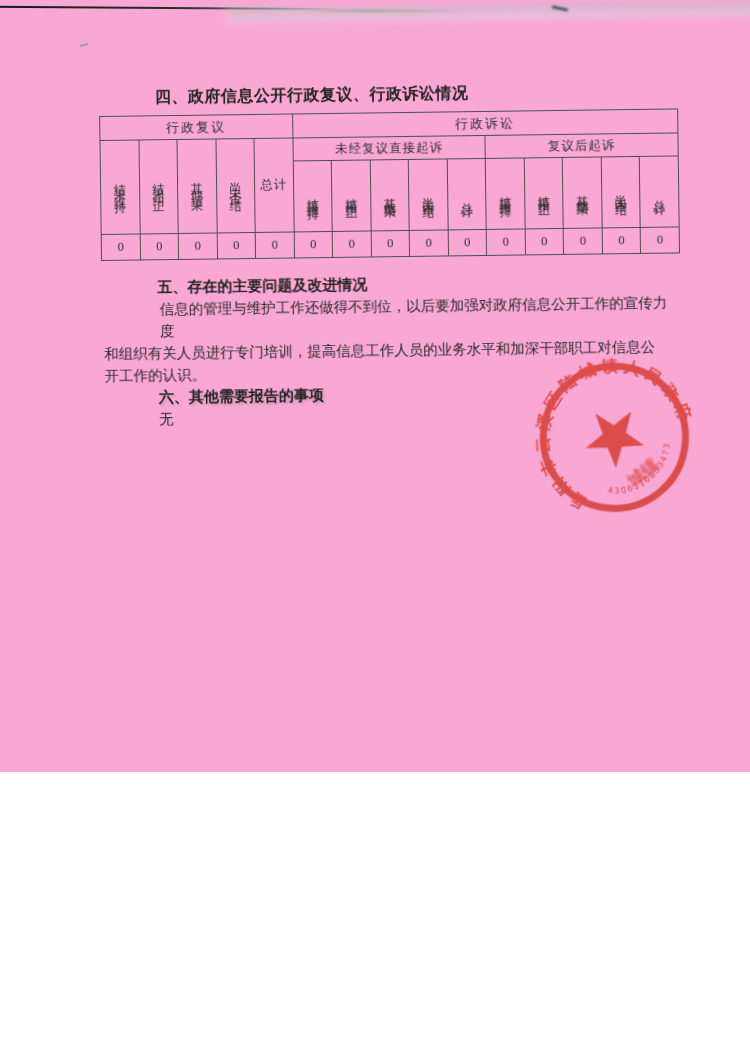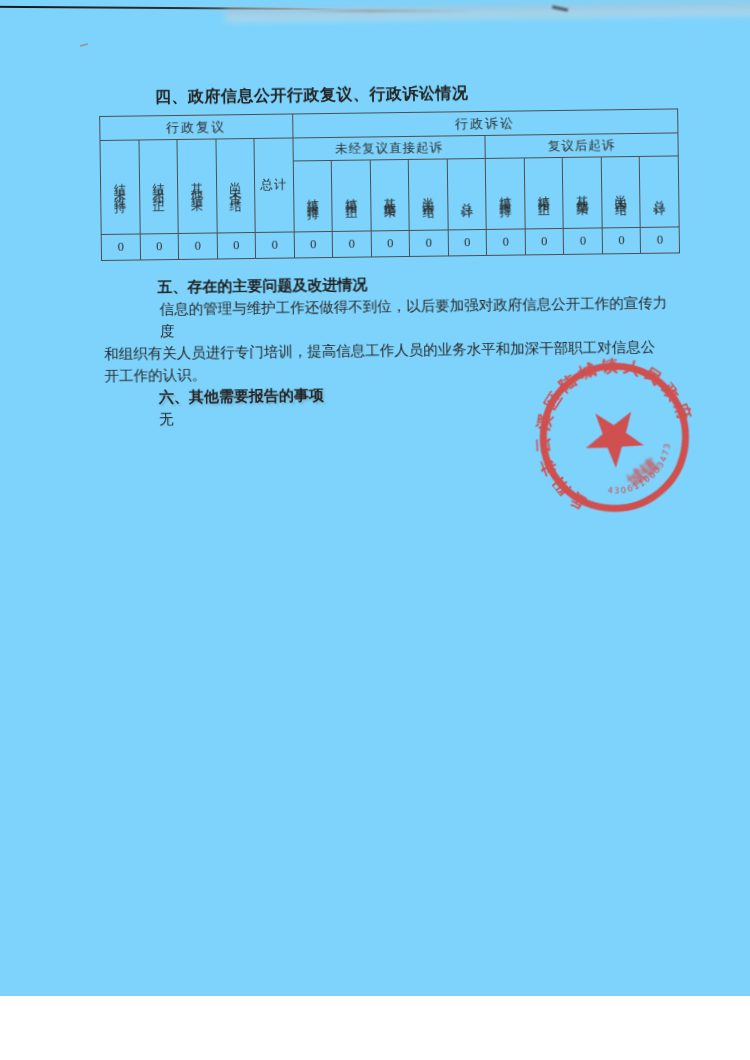--- a/index.html
+++ b/index.html
@@ -1,19 +1,19 @@
 <!DOCTYPE html>
 <html><head>
 <meta charset="utf-8">
 <style>
   html,body{margin:0;padding:0;}
   body{width:750px;height:1060px;background:#ffffff;}
   .page{
-    position:relative;width:750px;height:996px;overflow:hidden;
-    background:#7dd3fc;
+    position:relative;width:750px;height:772px;overflow:hidden;
+    background:#f9a8d4;
     font-family:"Liberation Serif","DejaVu Serif",serif;
     color:#262626;
   }
   
   .scan-line{position:absolute;left:-4px;top:7px;width:345px;height:2px;
     background:linear-gradient(90deg,#161616 0%,#2e2e2e 55%,#8a8a8a 85%,rgba(150,150,150,0));
     transform:rotate(0.4deg);filter:blur(0.4px);}
   .scan-line2{position:absolute;left:300px;top:10px;width:170px;height:2px;
     background:linear-gradient(90deg,rgba(90,90,90,0),#777 40%,rgba(120,120,120,0));
     filter:blur(0.8px);}

